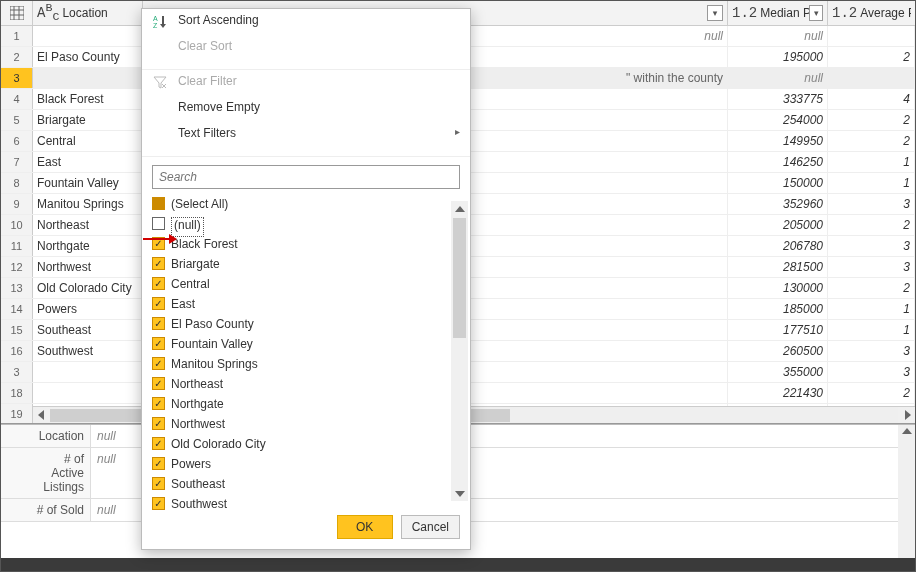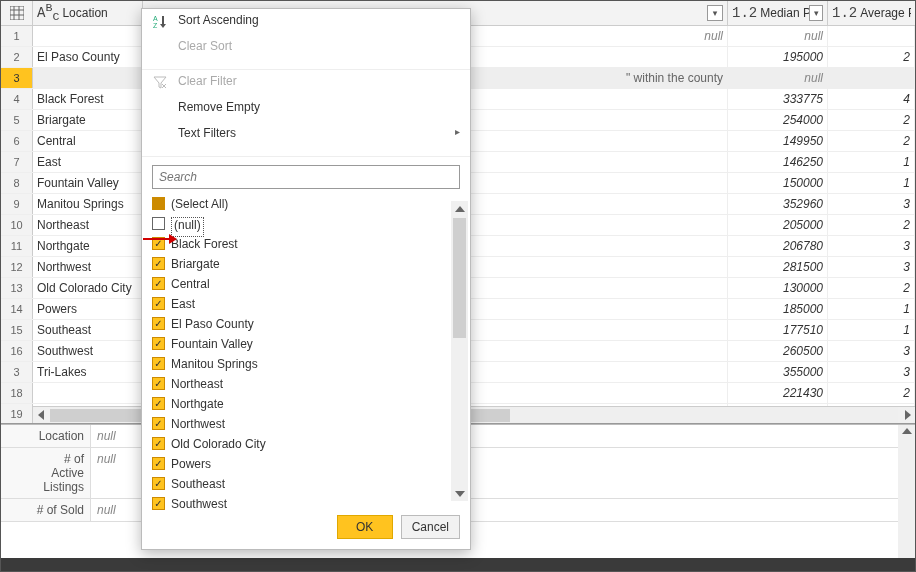--- a/index.html
+++ b/index.html
@@ -338,23 +338,20 @@
           </div>
           <div class="col-med">
             <span style="font-style:italic">260500</span>
           </div>
           <div class="col-avg">
             <span style="font-style:italic">3</span>
           </div>
         </div>
         <div class="row">
           <div class="col-rownum">3</div>
-          <div class="col-loc">
-            <span>Tri-Lakes</span>
-          </div>
           <div class="col-mid">
             <span style="font-style:normal"></span>
           </div>
           <div class="col-med">
             <span style="font-style:italic">355000</span>
           </div>
           <div class="col-avg">
             <span style="font-style:italic">3</span>
           </div>
         </div>

